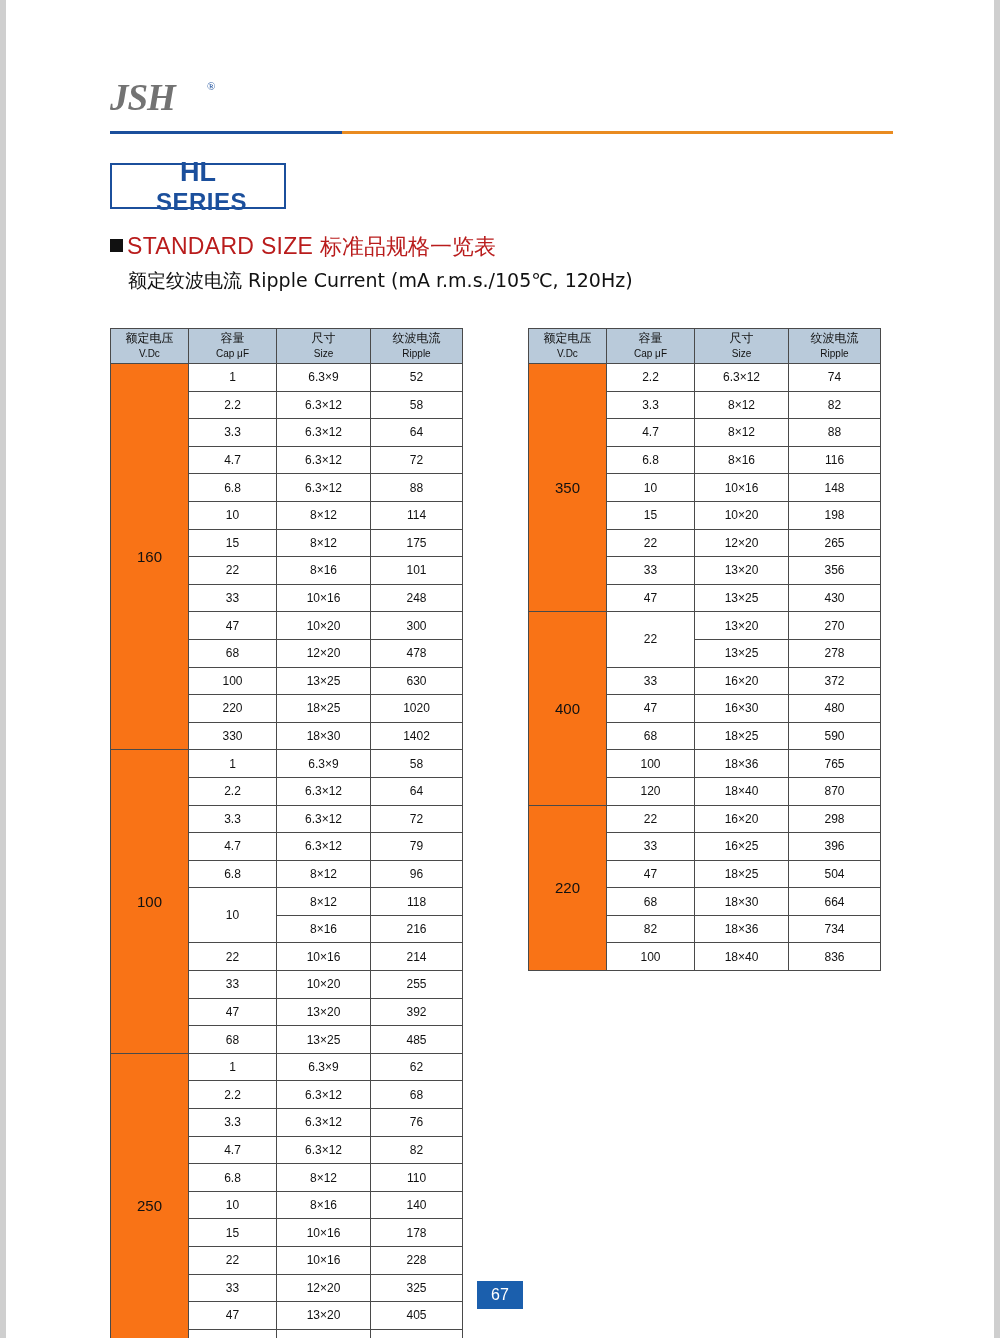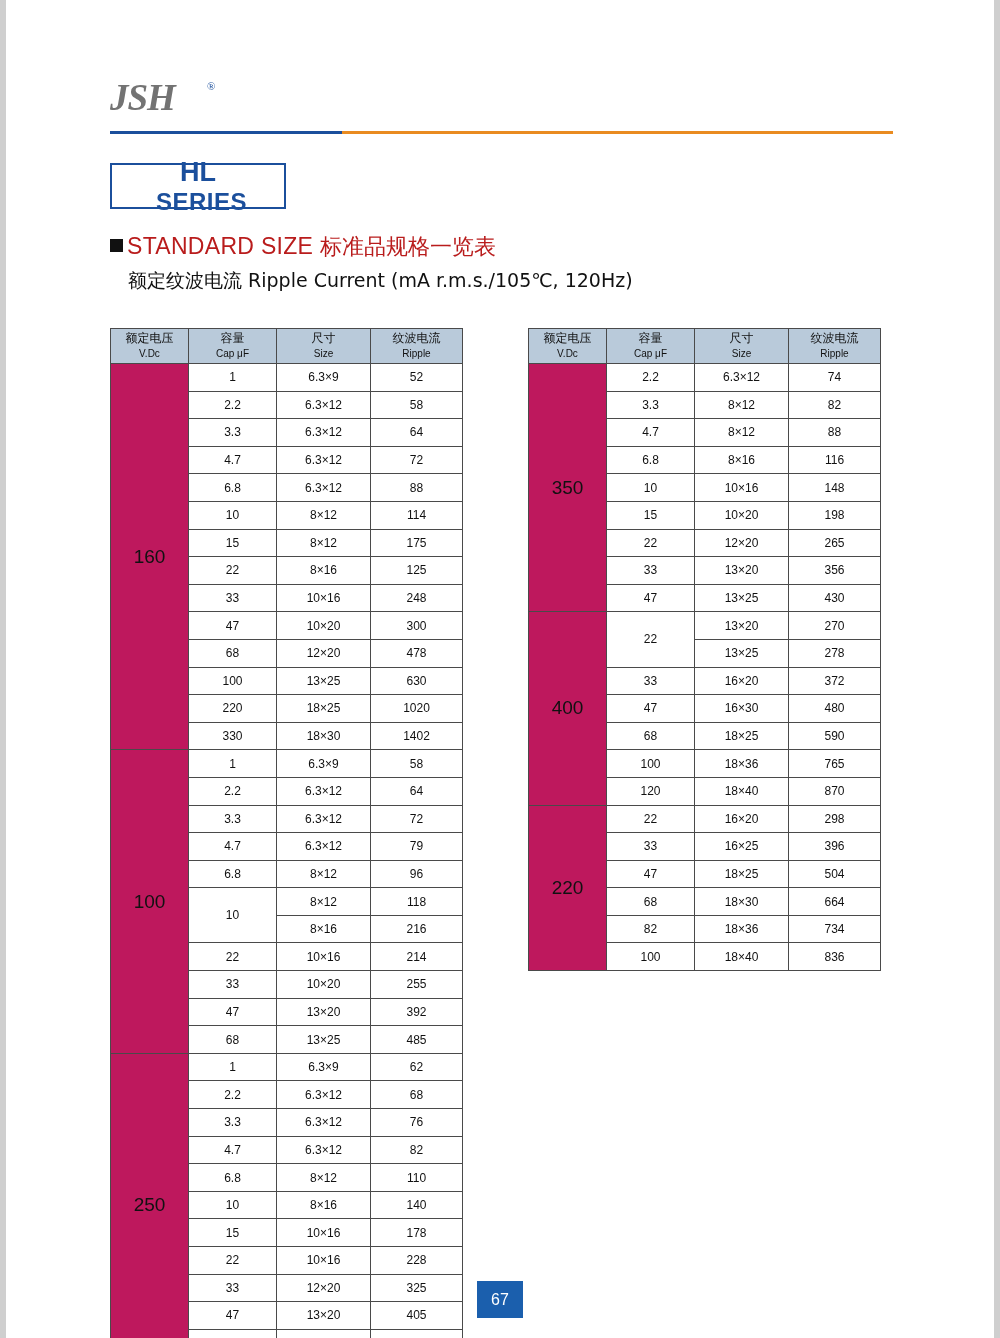--- a/index.html
+++ b/index.html
@@ -160,43 +160,43 @@
     font-family: "DejaVu Sans", sans-serif;
     font-size: 12px;
     display: block;
   }
   th .en {
     font-family: "Liberation Sans", sans-serif;
     font-size: 10px;
     display: block;
   }
   td.volt {
-    background: #be185d;
-    font-size: 19px;
+    background: #f97316;
+    font-size: 15px;
   }
   #table-left {
     left: 110px;
     top: 296px;
     width: 352px;
   }
   #table-right {
     left: 528px;
     top: 296px;
     width: 352px;
   }
   .col-v { width: 78px; }
   .col-c { width: 88px; }
   .col-s { width: 94px; }
   .col-r { width: 92px; }
   .page-num {
     position: absolute;
     left: 477px;
     top: 1281px;
     width: 46px;
-    height: 37px;
+    height: 28px;
     background: #1b5fad;
     color: #ffffff;
     font-size: 16px;
     display: flex;
     align-items: center;
     justify-content: center;
   }
   .edge-l, .edge-r {
     position: absolute;
     top: 0;
@@ -297,21 +297,21 @@
           <td>114</td>
         </tr>
         <tr>
           <td>15</td>
           <td>8×12</td>
           <td>175</td>
         </tr>
         <tr>
           <td>22</td>
           <td>8×16</td>
-          <td>125</td>
+          <td>101</td>
         </tr>
         <tr>
           <td>33</td>
           <td>10×16</td>
           <td>248</td>
         </tr>
         <tr>
           <td>47</td>
           <td>10×20</td>
           <td>300</td>

